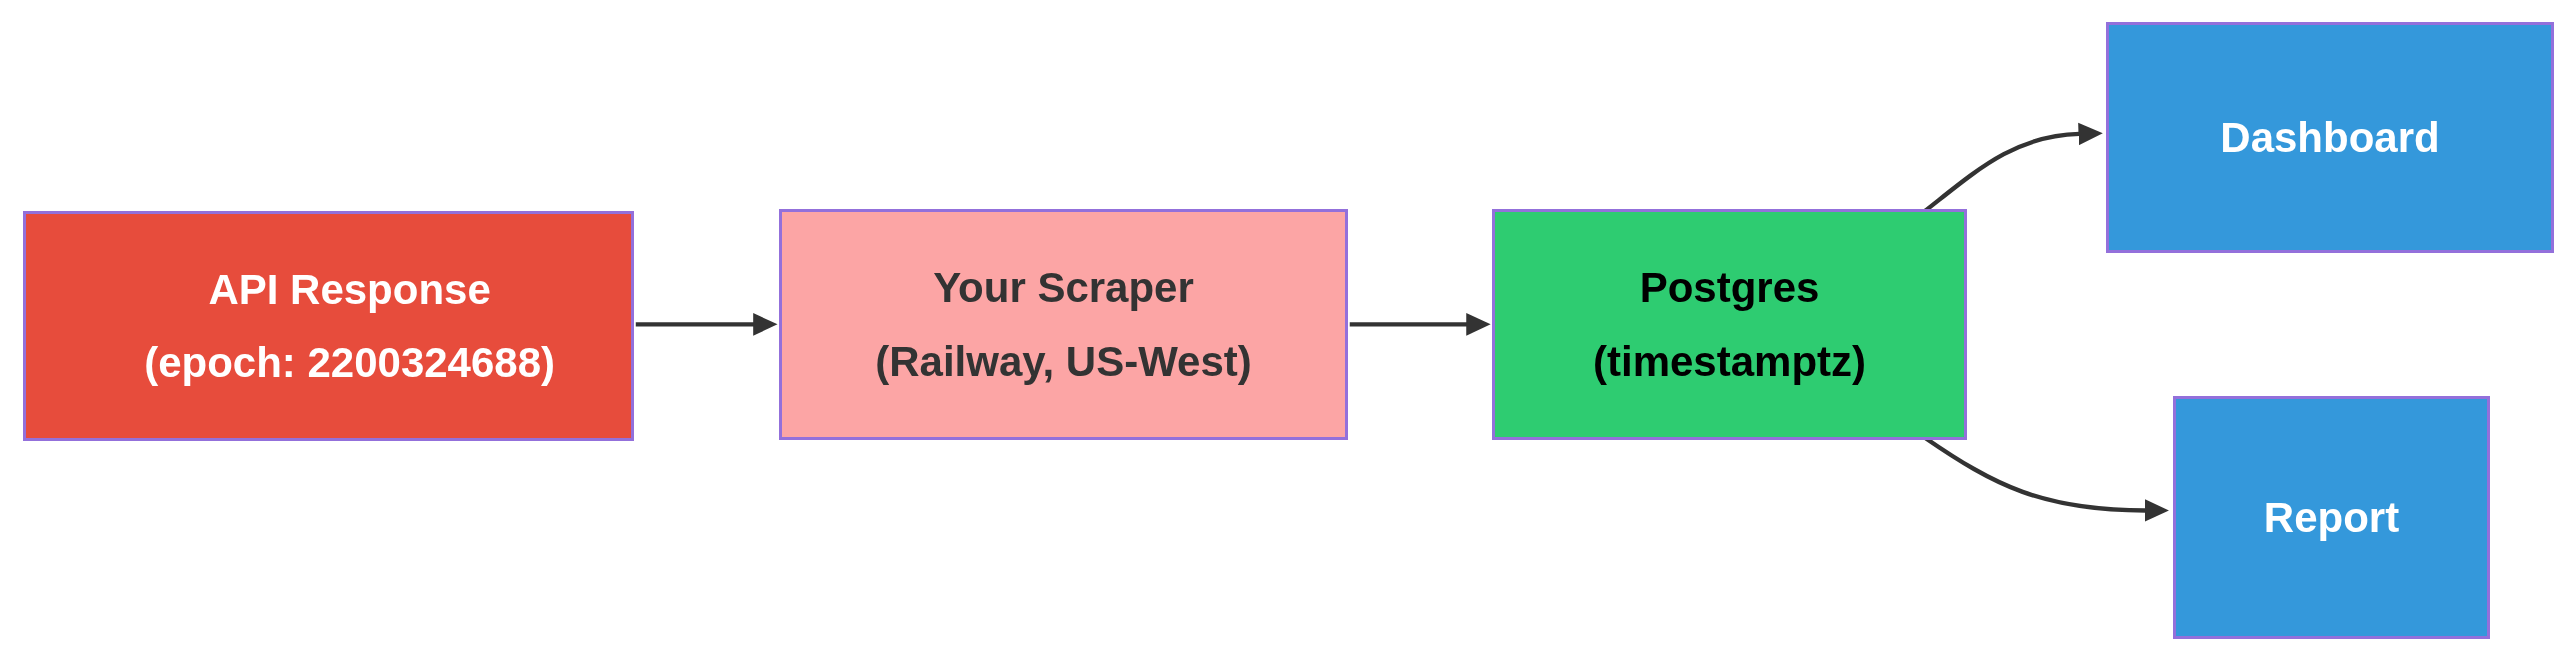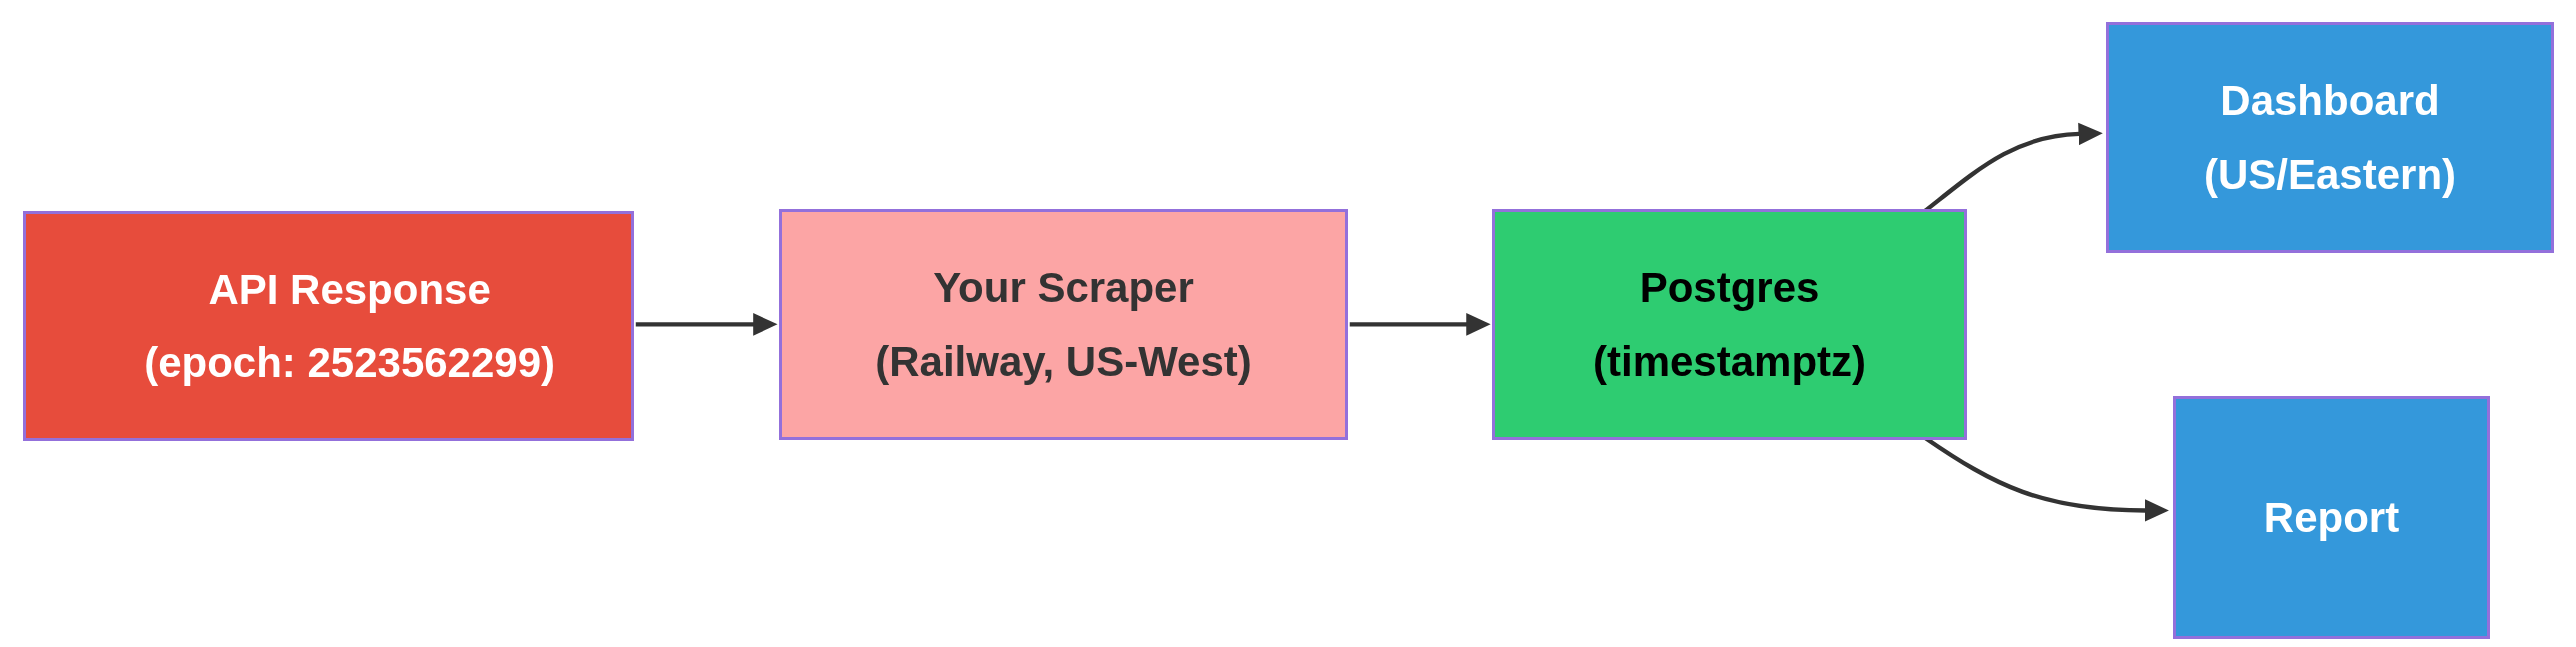--- a/index.html
+++ b/index.html
@@ -60,36 +60,35 @@
       </marker>
     </defs>
     <path class="edge" marker-end="url(#arrowhead)" d="M 730 373 L 866 373" style="stroke: rgb(51, 51, 51);"></path>
     <path class="edge" marker-end="url(#arrowhead)" d="M 1551 373 L 1686 373" style="stroke: rgb(51, 51, 51);"></path>
     <path class="edge" marker-end="url(#arrowhead)" d="M 2212 243 C 2272 196, 2315 156, 2390 154" style="stroke: rgb(51, 51, 51);"></path>
     <path class="edge" marker-end="url(#arrowhead)" d="M 2212 503 C 2292 558, 2348 587, 2466 587" style="stroke: rgb(51, 51, 51);"></path>
   </svg>
 
   <div class="node" id="node-api" style="background-color: rgb(231, 76, 60); color: rgb(255, 255, 255); border-color: rgb(147, 112, 219);">
     <span>API Response</span>
-    <span>(epoch: 2523562299)</span>
+    <span>(epoch: 2200324688)</span>
   </div>
 
   <div class="node" id="node-scraper" style="background-color: #fca5a5; color: rgb(51, 51, 51); border-color: rgb(147, 112, 219);">
     <span>Your Scraper</span>
     <span>(Railway, US-West)</span>
   </div>
 
   <div class="node" id="node-postgres" style="background-color: rgb(46, 204, 113); color: #000000; border-color: rgb(147, 112, 219);">
     <span>Postgres</span>
     <span>(timestamptz)</span>
   </div>
 
   <div class="node" id="node-dashboard" style="background-color: rgb(52, 152, 219); color: rgb(255, 255, 255); border-color: rgb(147, 112, 219);">
     <span>Dashboard</span>
-    <span>(US/Eastern)</span>
   </div>
 
   <div class="node" id="node-report" style="background-color: rgb(52, 152, 219); color: rgb(255, 255, 255); border-color: rgb(147, 112, 219);">
     <span>Report</span>
   </div>
 
 </div>
 
 
 </body></html>

